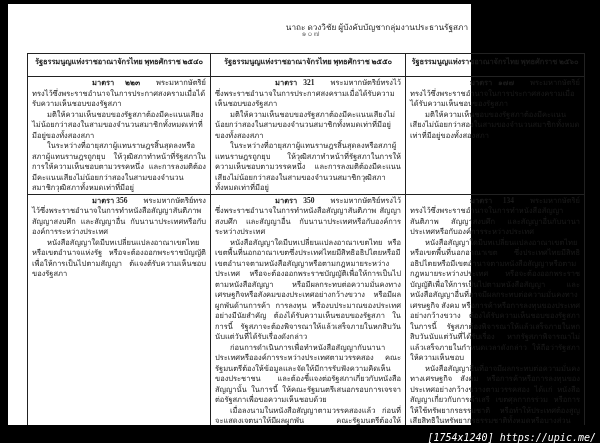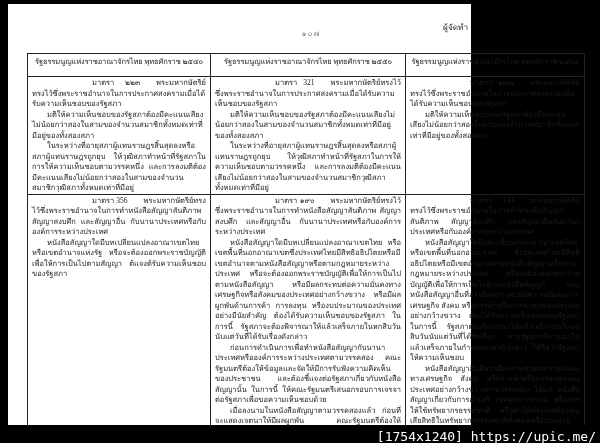--- a/index.html
+++ b/index.html
@@ -22,48 +22,48 @@
   }
   .doc-table {
     position:absolute; left:19px; top:49px; width:557px; height:337px;
     border-collapse:collapse; table-layout:fixed;
   }
   .doc-table td {
     border:1px solid #222; vertical-align:top; overflow:hidden;
     padding:1px 4px 0 4px;
   }
   .doc-table .hdr {
-    height:13px; text-align:center; font-weight:normal; font-size:7.5px;
+    height:13px; text-align:center; font-weight:bold; font-size:7.5px;
     white-space:nowrap; padding:1px 1px 9px 1px; letter-spacing:-0.1px;
   }
   .r1 td { height:86px; }
   .r2 td { height:238px; }
   .para {
     font-size:7.5px; line-height:10.5px; text-align:justify;
     text-indent:15px; color:#1b1b1b;
   }
-  .sec { font-weight:normal; margin-right:16px;padding-left:45px; }
+  .sec { font-weight:bold; margin-right:16px;padding-left:45px; }
   .watermark-bar {
     position:absolute; left:0; bottom:0; width:600px; height:18px;
     background:#000; text-align:right; padding:2px 4px 0 0;
   }
   .watermark-text {
     color:#fff; font-family:"DejaVu Sans Mono", monospace;
-    font-size:13px; letter-spacing:0;
+    font-size:10px; letter-spacing:0;font-style:italic;
   }
 </style>
 </head>
 <body>
 
 <div class="page">
 
   <div class="page-number">๑๐๗</div>
 
   <div class="header-right">
-    <div>ผู้จัดทำ</div>
+    <div>นาถะ ดวงวิชัย ผู้บังคับบัญชากลุ่มงานประธานรัฐสภา</div>
   </div>
 
   <table class="doc-table">
     <tbody>
         <tr>
       <td class="hdr" style="width:183px">รัฐธรรมนูญแห่งราชอาณาจักรไทย พุทธศักราช ๒๕๔๐</td>
       <td class="hdr" style="width:195px">รัฐธรรมนูญแห่งราชอาณาจักรไทย พุทธศักราช ๒๕๕๐</td>
       <td class="hdr" style="width:179px">รัฐธรรมนูญแห่งราชอาณาจักรไทย พุทธศักราช ๒๕๖๐</td>
     </tr>
 
@@ -83,21 +83,21 @@
         <p class="para">มติให้ความเห็นชอบของรัฐสภาต้องมีคะแนนเสียงไม่น้อยกว่าสองในสามของจำนวนสมาชิกทั้งหมดเท่าที่มีอยู่ของทั้งสองสภา</p>
       </td>
     </tr>
 
     <tr class="r2">
       <td>
         <p class="para"><b class="sec">มาตรา 356</b><span>พระมหากษัตริย์ทรงไว้ซึ่งพระราชอำนาจในการทำหนังสือสัญญาสันติภาพ สัญญาสงบศึก และสัญญาอื่น กับนานาประเทศหรือกับองค์การระหว่างประเทศ</span></p>
         <p class="para">หนังสือสัญญาใดมีบทเปลี่ยนแปลงอาณาเขตไทยหรือเขตอำนาจแห่งรัฐ หรือจะต้องออกพระราชบัญญัติเพื่อให้การเป็นไปตามสัญญา ต้แจงต้รับความเห็นชอบของรัฐสภา</p>
       </td>
       <td>
-        <p class="para"><b class="sec">มาตรา ๑๙๐</b><span>พระมหากษัตริย์ทรงไว้ซึ่งพระราชอำนาจในการทำหนังสือสัญญาสันติภาพ สัญญาสงบศึก และสัญญาอื่น กับนานาประเทศหรือกับองค์การระหว่างประเทศ</span></p>
+        <p class="para"><b class="sec">มาตรา 350</b><span>พระมหากษัตริย์ทรงไว้ซึ่งพระราชอำนาจในการทำหนังสือสัญญาสันติภาพ สัญญาสงบศึก และสัญญาอื่น กับนานาประเทศหรือกับองค์การระหว่างประเทศ</span></p>
         <p class="para">หนังสือสัญญาใดมีบทเปลี่ยนแปลงอาณาเขตไทย หรือเขตพื้นที่นอกอาณาเขตซึ่งประเทศไทยมีสิทธิอธิปไตยหรือมีเขตอำนาจตามหนังสือสัญญาหรือตามกฎหมายระหว่างประเทศ หรือจะต้องออกพระราชบัญญัติเพื่อให้การเป็นไปตามหนังสือสัญญา หรือมีผลกระทบต่อความมั่นคงทางเศรษฐกิจหรือสังคมของประเทศอย่างกว้างขวาง หรือมีผลผูกพันด้านการค้า การลงทุน หรืองบประมาณของประเทศอย่างมีนัยสำคัญ ต้องได้รับความเห็นชอบของรัฐสภา ในการนี้ รัฐสภาจะต้องพิจารณาให้แล้วเสร็จภายในหกสิบวันนับแต่วันที่ได้รับเรื่องดังกล่าว</p>
         <p class="para">ก่อนการดำเนินการเพื่อทำหนังสือสัญญากับนานาประเทศหรือองค์การระหว่างประเทศตามวรรคสอง คณะรัฐมนตรีต้องให้ข้อมูลและจัดให้มีการรับฟังความคิดเห็นของประชาชน และต้องชี้แจงต่อรัฐสภาเกี่ยวกับหนังสือสัญญานั้น ในการนี้ ให้คณะรัฐมนตรีเสนอกรอบการเจรจาต่อรัฐสภาเพื่อขอความเห็นชอบด้วย</p>
         <p class="para">เมื่อลงนามในหนังสือสัญญาตามวรรคสองแล้ว ก่อนที่จะแสดงเจตนาให้มีผลผูกพัน คณะรัฐมนตรีต้องให้ประชาชนสามารถเข้าถึงรายละเอียดของหนังสือสัญญานั้น และในกรณีที่การปฏิบัติตามหนังสือสัญญาดังกล่าวก่อให้เกิดผลกระทบต่อประชาชนหรือผู้ประกอบการขนาดกลางและขนาดย่อม คณะรัฐมนตรีต้อง</p>
       </td>
       <td>
         <p class="para"><b class="sec">มาตรา 134</b><span>พระมหากษัตริย์ทรงไว้ซึ่งพระราชอำนาจในการทำหนังสือสัญญาสันติภาพ สัญญาสงบศึก และสัญญาอื่นกับนานาประเทศหรือกับองค์การระหว่างประเทศ</span></p>
         <p class="para">หนังสือสัญญาใดมีบทเปลี่ยนแปลงอาณาเขตไทย หรือเขตพื้นที่นอกอาณาเขต ซึ่งประเทศไทยมีสิทธิอธิปไตยหรือมีเขตอำนาจตามหนังสือสัญญาหรือตามกฎหมายระหว่างประเทศ หรือจะต้องออกพระราชบัญญัติเพื่อให้การเป็นไปตามหนังสือสัญญา และหนังสือสัญญาอื่นที่อาจมีผลกระทบต่อความมั่นคงทางเศรษฐกิจ สังคม หรือการค้าหรือการลงทุนของประเทศอย่างกว้างขวาง ต้องได้รับความเห็นชอบของรัฐสภา ในการนี้ รัฐสภาต้องพิจารณาให้แล้วเสร็จภายในหกสิบวันนับแต่วันที่ได้รับเรื่อง หากรัฐสภาพิจารณาไม่แล้วเสร็จภายในกำหนดเวลาดังกล่าว ให้ถือว่ารัฐสภาให้ความเห็นชอบ</p>
         <p class="para">หนังสือสัญญาอื่นที่อาจมีผลกระทบต่อความมั่นคงทางเศรษฐกิจ สังคม หรือการค้าหรือการลงทุนของประเทศอย่างกว้างขวางตามวรรคสอง ได้แก่ หนังสือสัญญาเกี่ยวกับการค้าเสรี เขตศุลกากรร่วม หรือการให้ใช้ทรัพยากรธรรมชาติ หรือทำให้ประเทศต้องสูญเสียสิทธิในทรัพยากรธรรมชาติทั้งหมดหรือบางส่วน หรือหนังสือสัญญาอื่นตามที่กฎหมายบัญญัติ</p>
       </td>
     </tr>

